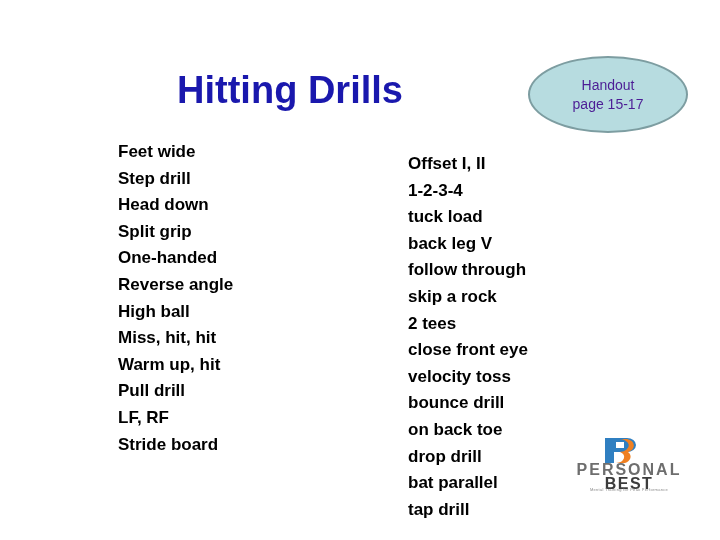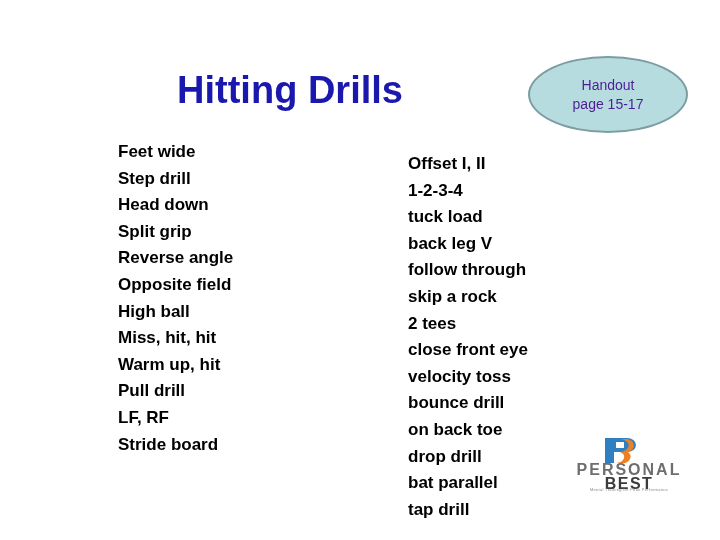--- a/index.html
+++ b/index.html
@@ -148,22 +148,22 @@
   <div id="handout-callout">
     <div class="handout-line">Handout</div>
     <div class="handout-line">page 15-17</div>
   </div>
 
   <div id="column-left" class="drill-column">
     <div class="drill-item">Feet wide</div>
     <div class="drill-item">Step drill</div>
     <div class="drill-item">Head down</div>
     <div class="drill-item">Split grip</div>
+    <div class="drill-item">One-handed</div>
     <div class="drill-item">Reverse angle</div>
-    <div class="drill-item">Opposite field</div>
     <div class="drill-item">High ball</div>
     <div class="drill-item">Miss, hit, hit</div>
     <div class="drill-item">Warm up, hit</div>
     <div class="drill-item">Pull drill</div>
     <div class="drill-item">LF, RF</div>
     <div class="drill-item">Stride board</div>
   </div>
 
   <div id="column-right" class="drill-column">
     <div class="drill-item">Offset I, II</div>

